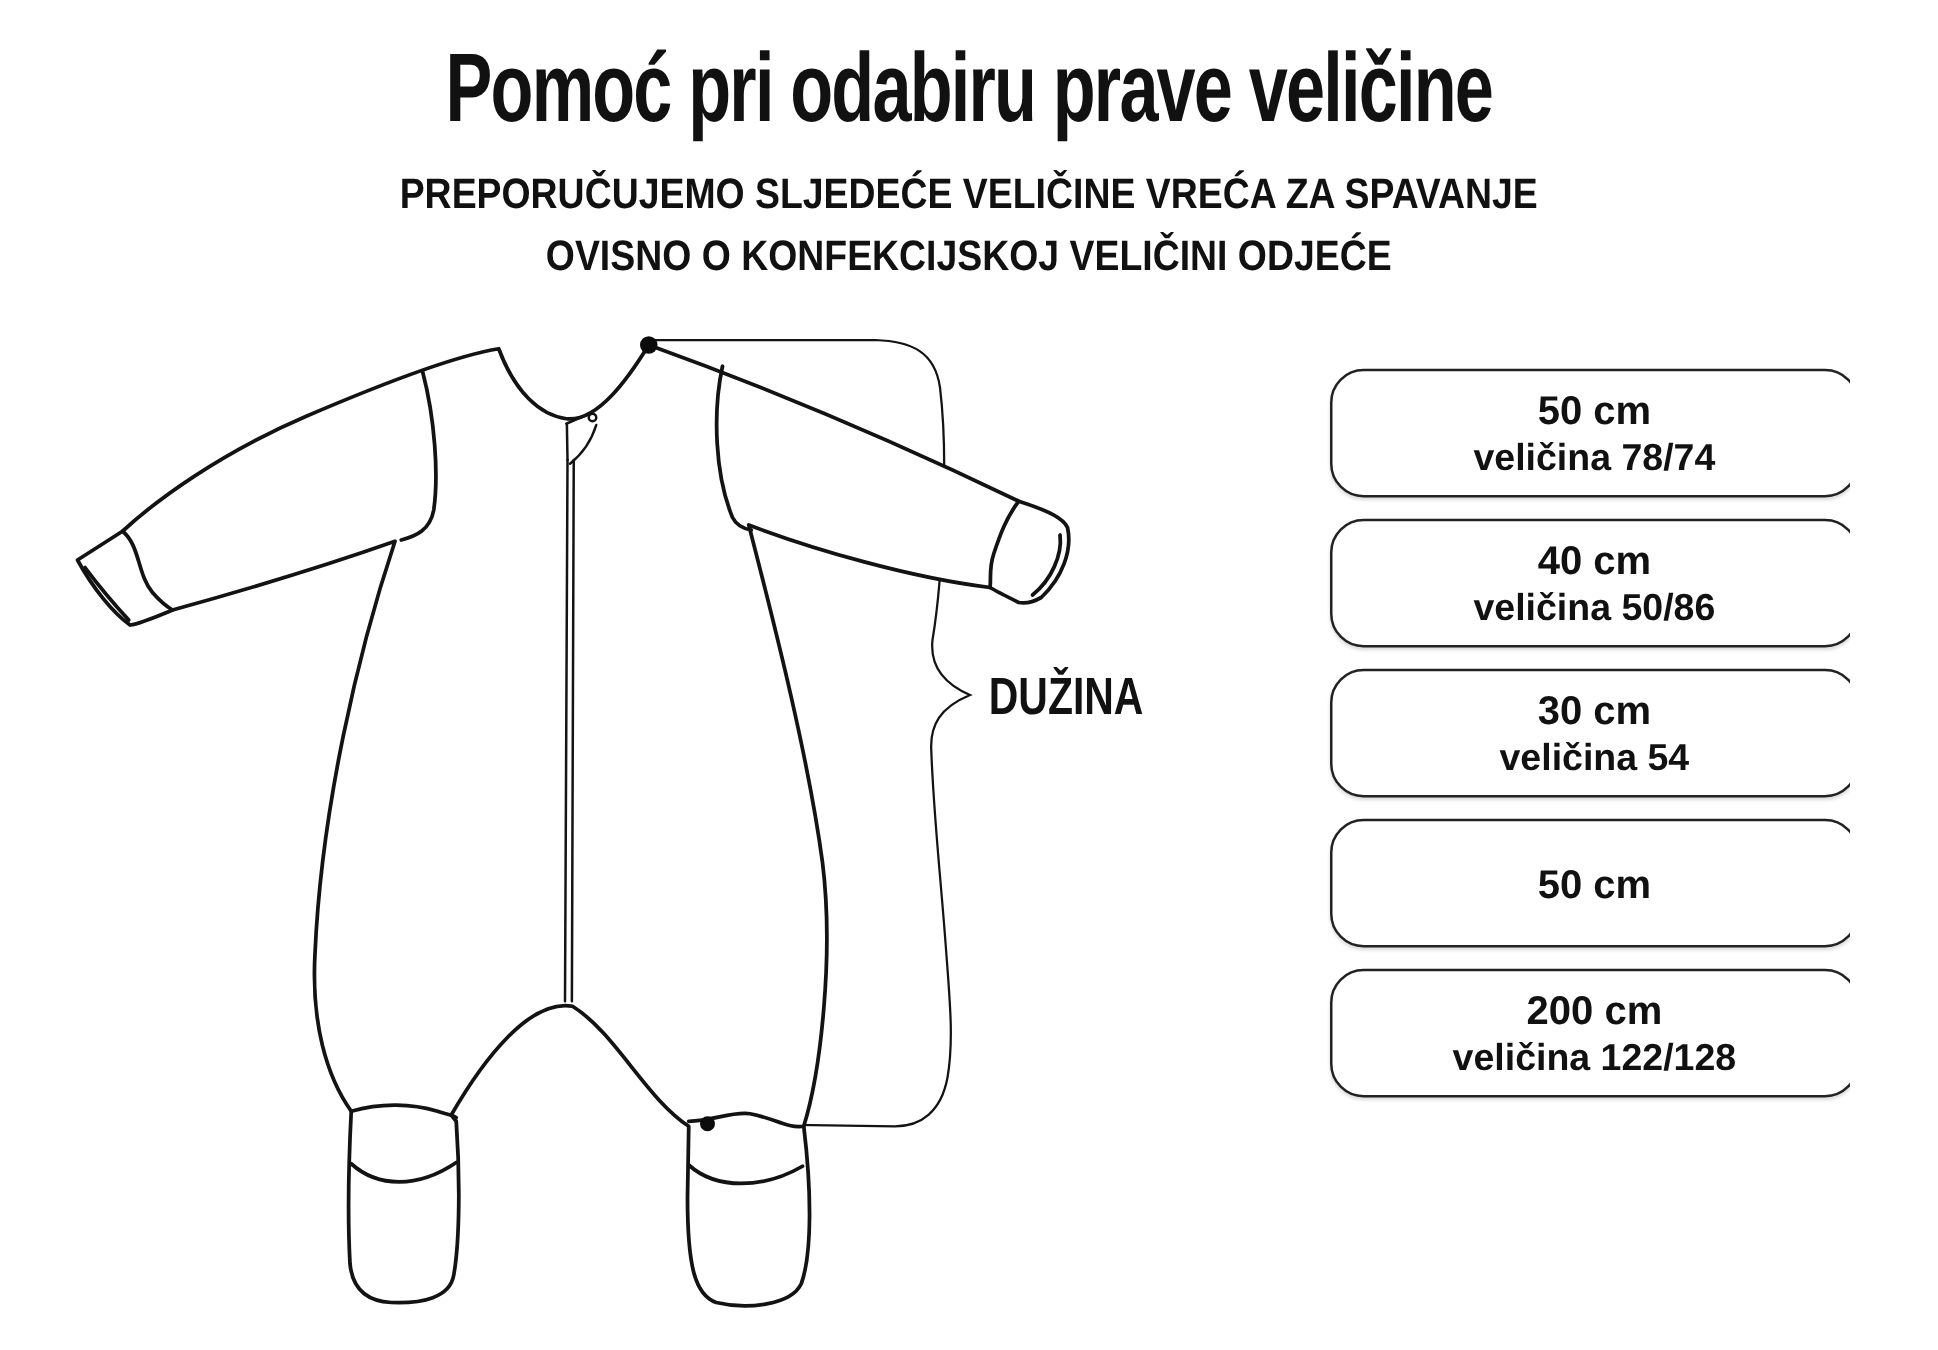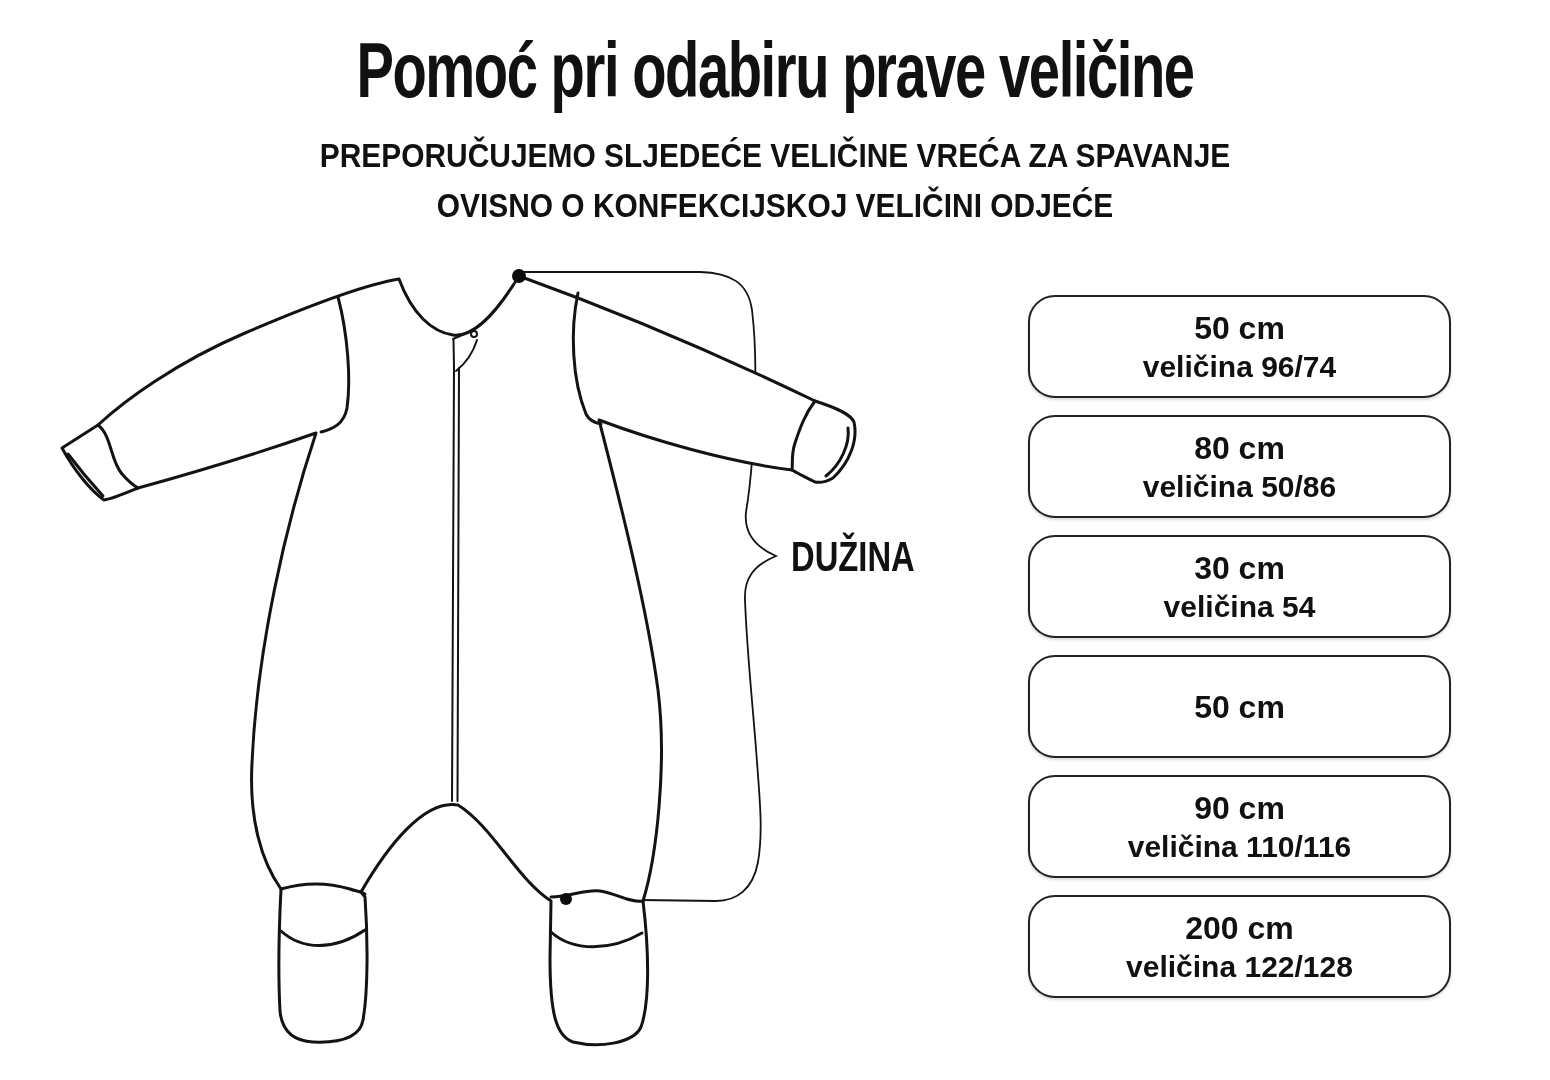--- a/index.html
+++ b/index.html
@@ -24,20 +24,21 @@
     position:absolute;left:791px;top:536px;
     font-size:42px;font-weight:bold;line-height:42px;white-space:nowrap;
     transform:scaleX(0.78);transform-origin:left center;
   }
   .size-col{position:absolute;left:1028px;top:295px;width:423px;}
   .size-box{
     box-sizing:border-box;width:423px;height:103px;margin-bottom:17px;
     border:2.5px solid #222;border-radius:27px;background:#fff;
     display:flex;flex-direction:column;align-items:center;justify-content:center;
     box-shadow:0 2px 3px rgba(0,0,0,0.15);
+    margin-left:36px;
   }
   .size-box .len{font-size:32px;font-weight:bold;line-height:40px;}
   .size-box .lbl{font-size:30px;font-weight:bold;line-height:38px;}
   svg .ink{stroke:#131313;fill:none;stroke-width:3;stroke-linecap:round;stroke-linejoin:round;}
   svg .ink-fill{stroke:#131313;fill:#ffffff;stroke-width:3;stroke-linecap:round;stroke-linejoin:round;}
   svg .thin{stroke:#131313;fill:none;stroke-width:1.8;stroke-linecap:round;}
   svg .zip{stroke:#131313;fill:none;stroke-width:2;stroke-linecap:round;}
   svg .dot{fill:#0c0c0c;stroke:none;}
 </style>
 </head>
@@ -117,36 +118,32 @@
 
     <circle class="dot" cx="519" cy="276" r="7"></circle>
     <circle class="dot" cx="566" cy="899" r="6"></circle>
   </svg>
 
   <div class="measure-label">DUŽINA</div>
 
   <div class="size-col">
     <div class="size-box">
       <div class="len">50 cm</div>
-      <div class="lbl">veličina 96/74</div>
+      <div class="lbl">veličina 78/74</div>
     </div>
     <div class="size-box">
-      <div class="len">80 cm</div>
+      <div class="len">40 cm</div>
       <div class="lbl">veličina 50/86</div>
     </div>
     <div class="size-box">
       <div class="len">30 cm</div>
       <div class="lbl">veličina 54</div>
     </div>
     <div class="size-box">
       <div class="len">50 cm</div>
     </div>
     <div class="size-box">
-      <div class="len">90 cm</div>
-      <div class="lbl">veličina 110/116</div>
-    </div>
-    <div class="size-box">
       <div class="len">200 cm</div>
       <div class="lbl">veličina 122/128</div>
     </div>
   </div>
 
 </div>
 
 </body></html>

